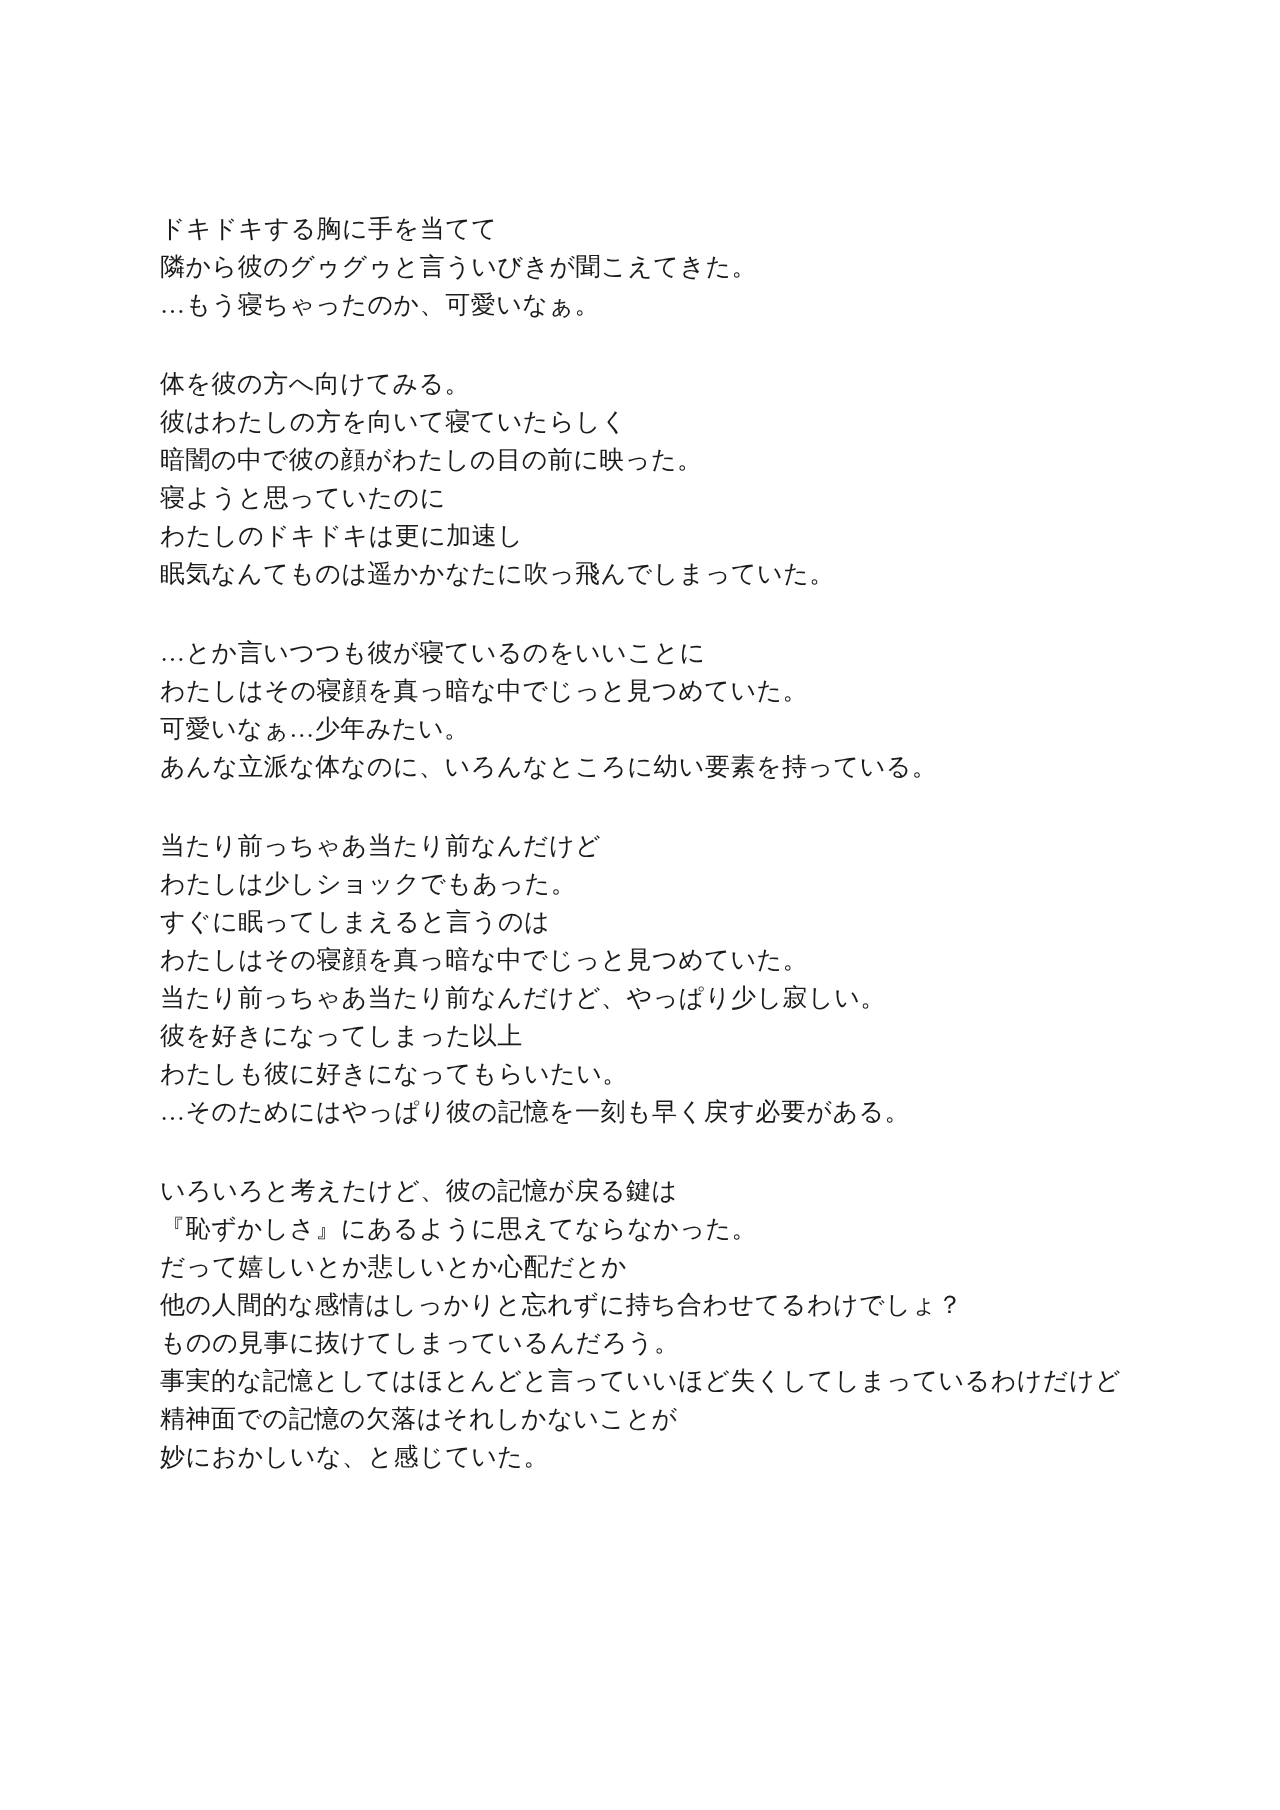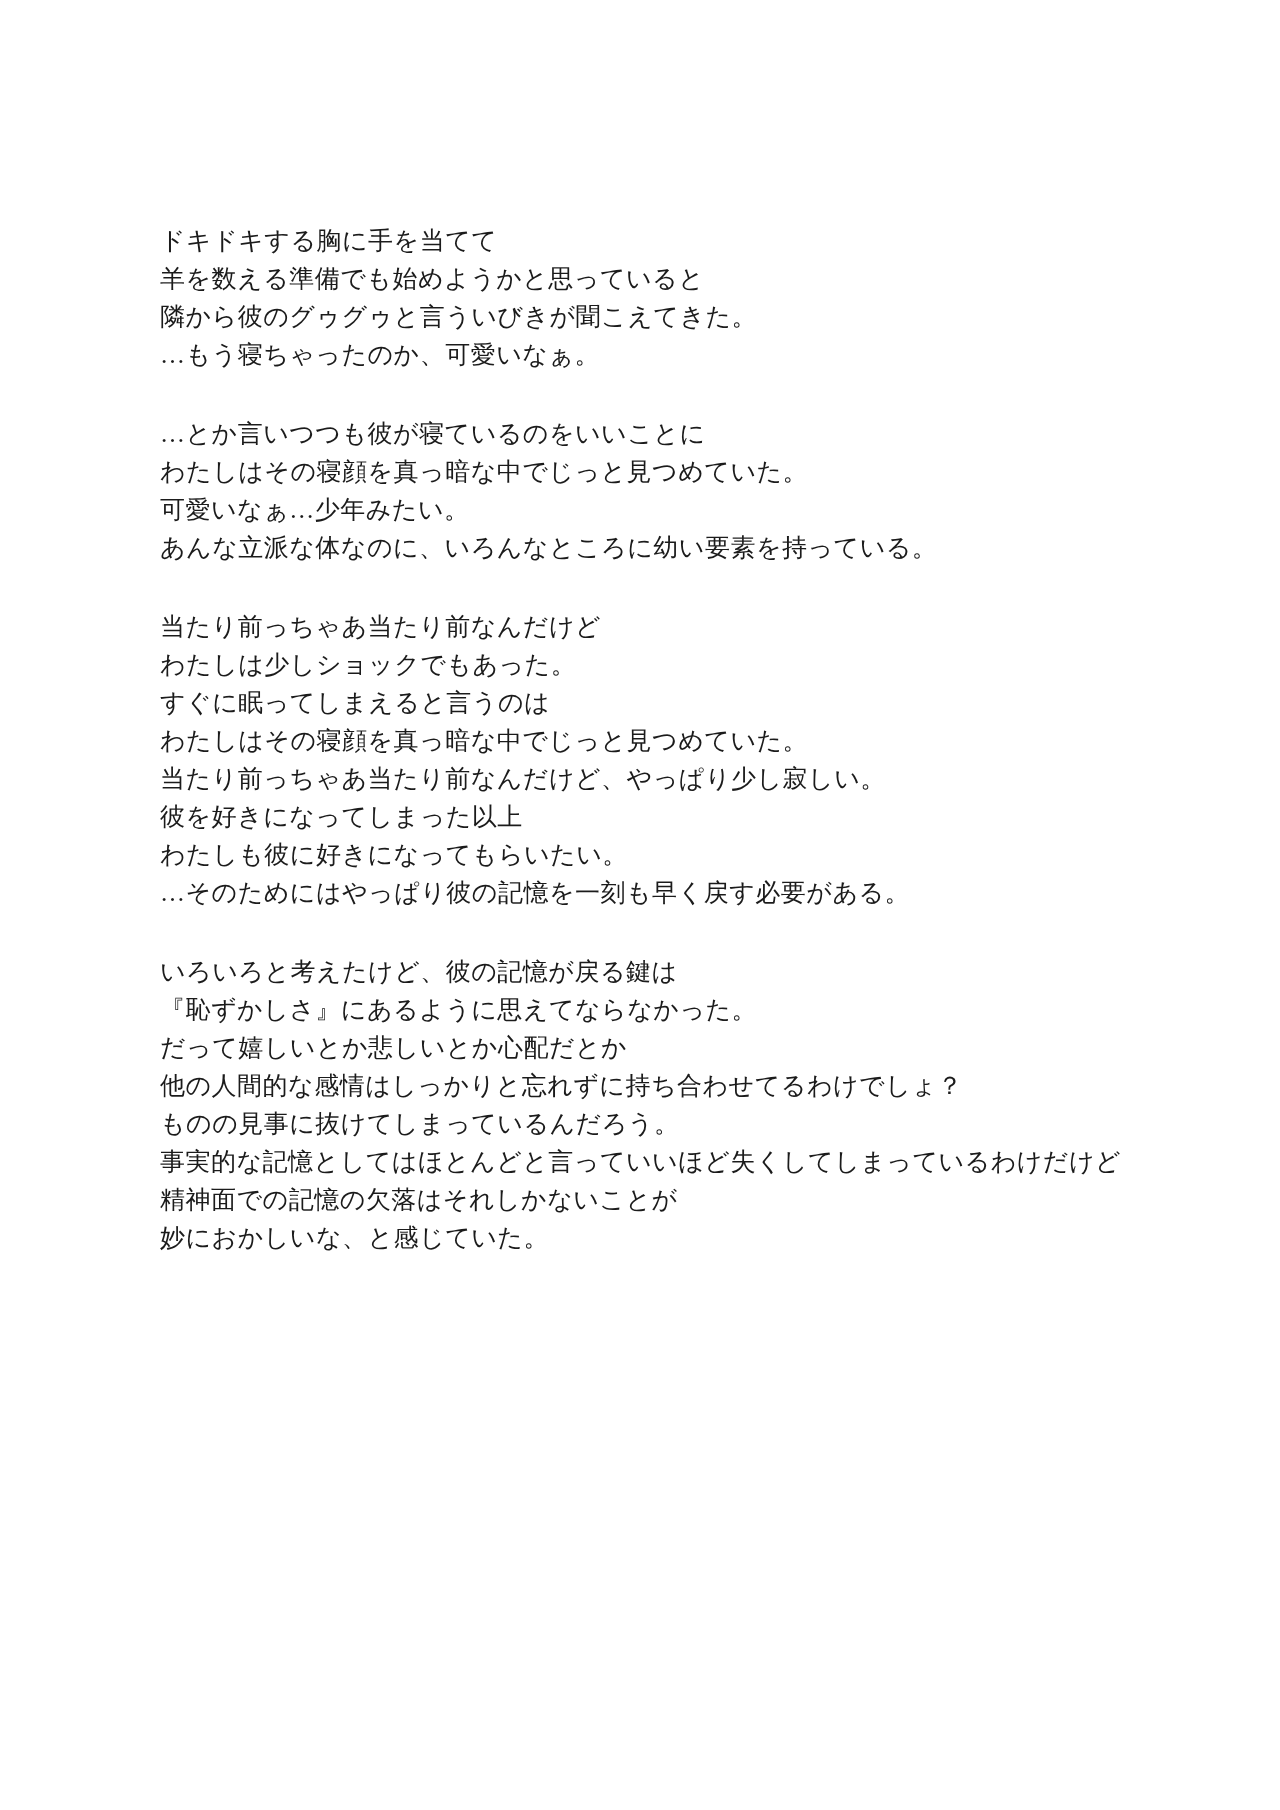--- a/index.html
+++ b/index.html
@@ -14,45 +14,52 @@
     font-family: "Liberation Serif", "DejaVu Serif", serif;
   }
   .page {
     box-sizing: border-box;
     width: 1280px;
     height: 1810px;
     padding: 210px 120px 0 160px;
     background: #ffffff;
   }
   .para {
-    margin: 12px 0 41px 0;
+    margin: 0 0 41px 0;
   }
   .para p {
     margin: 0;
     padding: 0;
     font-size: 25px;
     line-height: 38px;
     letter-spacing: 0.5px;
     color: #1b1b1b;
     white-space: nowrap;
     font-weight: 400;
   }
 </style>
 </head>
 <body>
 
 <div class="page">
 
   <div class="para">
     <p>ドキドキする胸に手を当てて</p>
-    <p>羊を数える準備でも始めようかと思っていると</p>
     <p>隣から彼のグゥグゥと言ういびきが聞こえてきた。</p>
     <p>…もう寝ちゃったのか、可愛いなぁ。</p>
   </div>
 
+  <div class="para">
+    <p>体を彼の方へ向けてみる。</p>
+    <p>彼はわたしの方を向いて寝ていたらしく</p>
+    <p>暗闇の中で彼の顔がわたしの目の前に映った。</p>
+    <p>寝ようと思っていたのに</p>
+    <p>わたしのドキドキは更に加速し</p>
+    <p>眠気なんてものは遥かかなたに吹っ飛んでしまっていた。</p>
+  </div>
 
   <div class="para">
     <p>…とか言いつつも彼が寝ているのをいいことに</p>
     <p>わたしはその寝顔を真っ暗な中でじっと見つめていた。</p>
     <p>可愛いなぁ…少年みたい。</p>
     <p>あんな立派な体なのに、いろんなところに幼い要素を持っている。</p>
   </div>
 
   <div class="para">
     <p>当たり前っちゃあ当たり前なんだけど</p>

